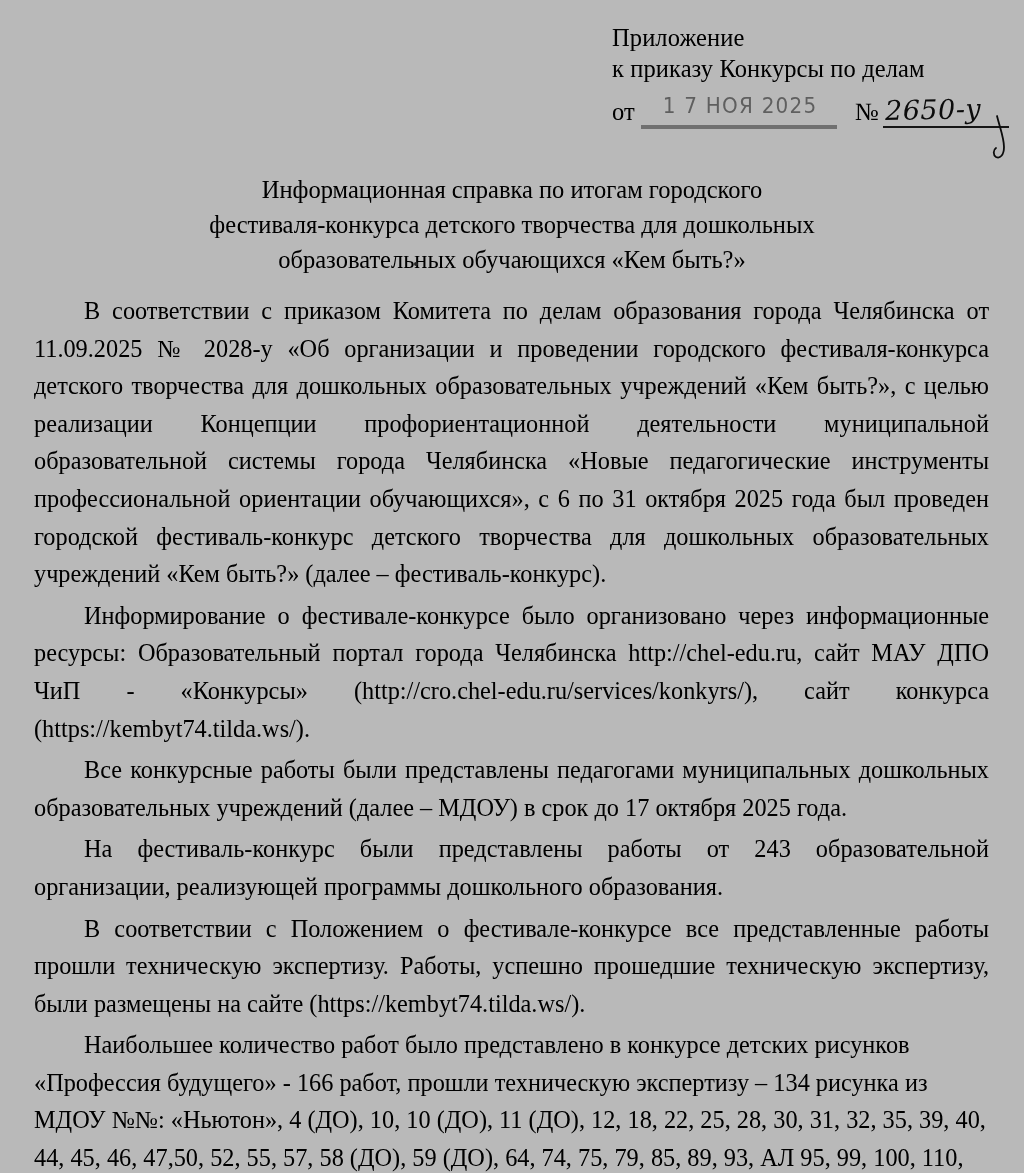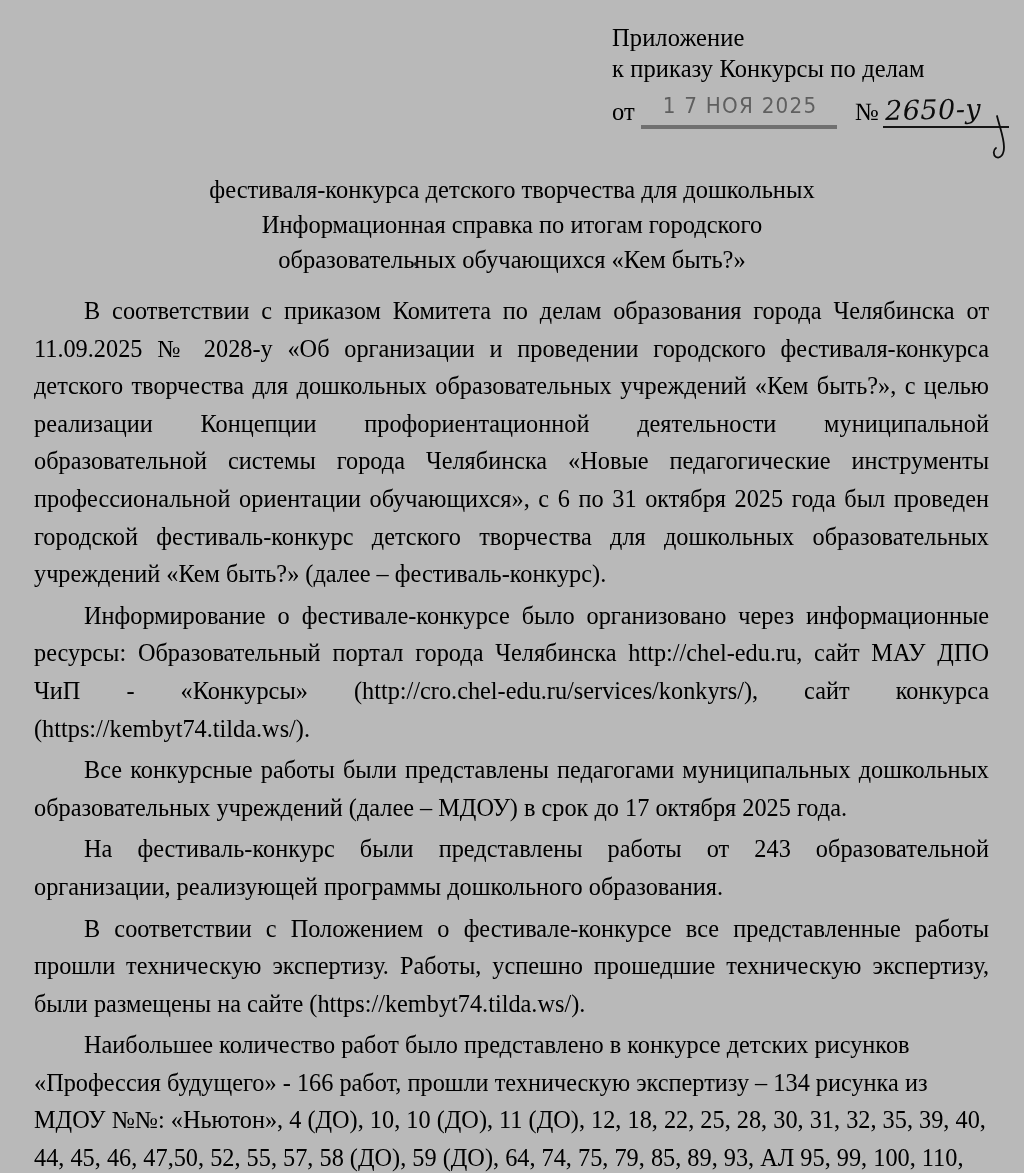--- a/index.html
+++ b/index.html
@@ -182,22 +182,22 @@
       <span class="num-slot">
         <span class="hand-num">2650-у</span>
         <svg class="hand-tail" viewBox="0 0 22 46">
           <path d="M6 2 C9 14, 13 24, 13 33 C13 41, 9 45, 5 43 C2 41, 2 36, 5 34" fill="none" stroke="#101010" stroke-width="1.8" stroke-linecap="round"></path>
         </svg>
       </span>
     </div>
   </div>
 
   <div class="doc-title">
+    <span class="title-line">Информационная справка по итогам городского</span>
     <span class="title-line">фестиваля-конкурса детского творчества для дошкольных</span>
-    <span class="title-line">Информационная справка по итогам городского</span>
     <span class="title-line">образовательных обучающихся «Кем быть?»</span>
   </div>
   <span class="stray-dot"></span>
 
   <div class="body-text">
     <p>В соответствии с приказом Комитета по делам образования города Челябинска от 11.09.2025 № 2028-у «Об организации и проведении городского фестиваля-конкурса детского творчества для дошкольных образовательных учреждений «Кем быть?», с целью реализации Концепции профориентационной деятельности муниципальной образовательной системы города Челябинска «Новые педагогические инструменты профессиональной ориентации обучающихся», с 6 по 31 октября 2025 года был проведен городской фестиваль-конкурс детского творчества для дошкольных образовательных учреждений «Кем быть?» (далее – фестиваль-конкурс).</p>
     <p>Информирование о фестивале-конкурсе было организовано через информационные ресурсы: Образовательный портал города Челябинска http://chel-edu.ru, сайт МАУ ДПО ЧиП - «Конкурсы» (http://cro.chel-edu.ru/services/konkyrs/), сайт конкурса (https://kembyt74.tilda.ws/).</p>
     <p>Все конкурсные работы были представлены педагогами муниципальных дошкольных образовательных учреждений (далее – МДОУ) в срок до 17 октября 2025 года.</p>
     <p>На фестиваль-конкурс были представлены работы от 243 образовательной организации, реализующей программы дошкольного образования.</p>
     <p>В соответствии с Положением о фестивале-конкурсе все представленные работы прошли техническую экспертизу. Работы, успешно прошедшие техническую экспертизу, были размещены на сайте (https://kembyt74.tilda.ws/).</p>

